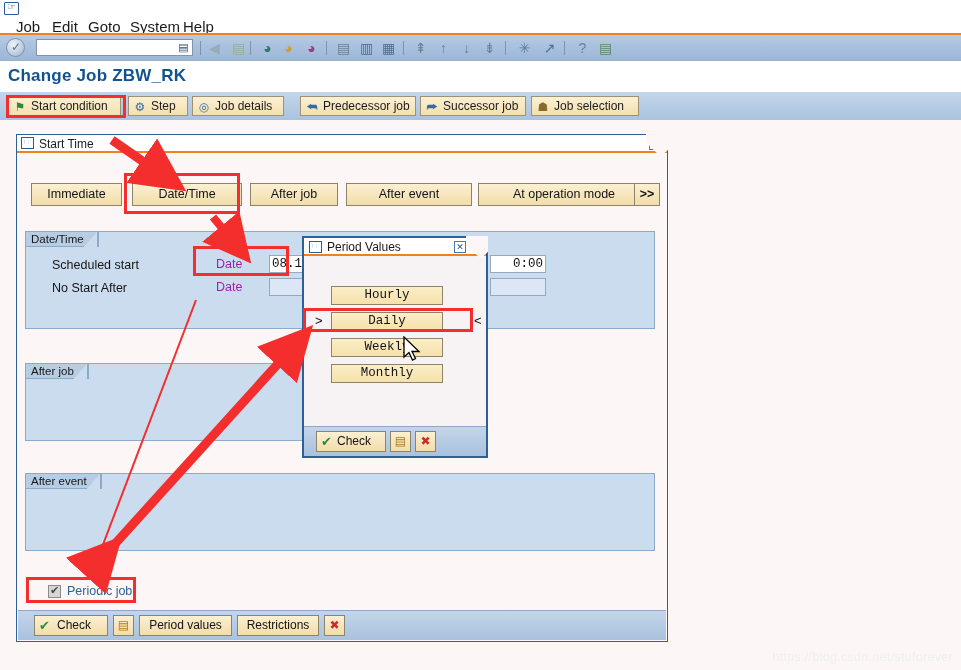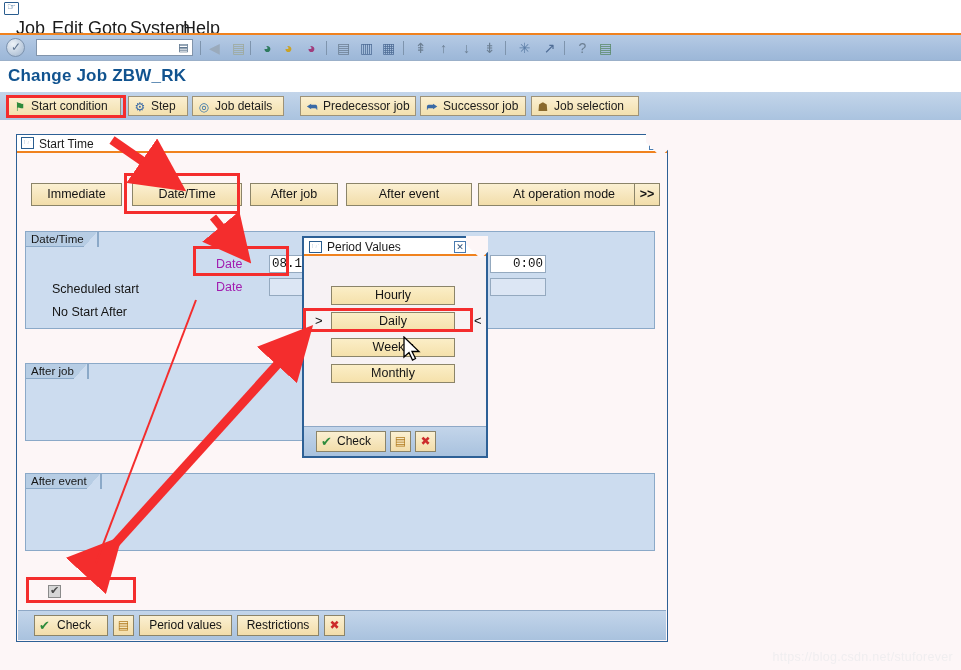--- a/index.html
+++ b/index.html
@@ -10,21 +10,21 @@
     background:#ffffff; color:#000;
   }
 
   
   .winbar{ position:absolute; left:0; top:0; width:961px; height:18px; background:#ffffff; }
   .winicon{ position:absolute; left:4px; top:2px; width:15px; height:13px; border:1.5px solid #2a5d8f; color:#2a5d8f;
             font-size:10px; line-height:10px; text-align:center; border-radius:1px; background:#fff;}
   .winicon span{ position:relative; top:-1px; }
 
   .menubar{ position:absolute; left:0; top:18px; width:961px; height:15px; background:#ffffff; }
-  .menubar .mi{ position:absolute; top:0; font-size:18px; color:#1b1b1b; cursor:default; white-space:nowrap;}
+  .menubar .mi{ position:absolute; top:0; font-size:15px; color:#1b1b1b; cursor:default; white-space:nowrap;}
   .menubar .mi u{ text-decoration:underline; }
 
   .accentline{ position:absolute; left:0; top:33px; width:961px; height:2px; background:#f0821e; }
 
   
   .toolbar{ position:absolute; left:0; top:35px; width:961px; height:25px;
             background:linear-gradient(to bottom,#b6cbe4 0%,#a8c0de 50%,#9cb7d8 100%); }
   .okcircle{ position:absolute; left:6px; top:3px; width:19px; height:19px; border-radius:50%;
              background:radial-gradient(circle at 35% 30%, #eef3f8, #9fb4cd); border:1px solid #7d93ae;}
   .okcircle:after{ content:"✓"; position:absolute; left:4px; top:1px; font-size:12px; color:#5f7490; }
@@ -69,38 +69,38 @@
   .sbtn{ position:absolute; height:23px; background:linear-gradient(to bottom,#fbf0d2,#f2ddaa);
          border:1px solid #8b8469; font-size:12.5px; color:#141414; text-align:center; line-height:21px; cursor:pointer;}
 
   
   .gbox{ position:absolute; background:#ccdcef; border:1px solid #8ba9c8; }
   .gtab{ position:absolute; left:-1px; top:-1px; height:16px; background:#b7cde4; border:1px solid #8ba9c8;
          font-size:11.5px; color:#161616; line-height:14px; padding:0 14px 0 5px; white-space:nowrap;}
   .gtab:after{ content:""; position:absolute; right:0; top:0; width:13px; height:15px;
                background:linear-gradient(to bottom right, transparent 49%, #ccdcef 50%); border-right:1px solid #8ba9c8;}
 
-  .lbl{ position:absolute; font-size:12.5px; color:#141414; white-space:nowrap;margin-top:24px; }
+  .lbl{ position:absolute; font-size:12.5px; color:#141414; white-space:nowrap; }
   .fld{ position:absolute; height:18px; background:#dce6f4; border:1px solid #94a9bf; font-size:12.5px;
         color:#111; line-height:16px; padding:0 2px; font-family:"Liberation Mono", monospace; overflow:hidden;}
   .fld.white{ background:#ffffff; }
   .fldlabel{ position:absolute; height:18px; font-size:12.5px; color:#a21caf; line-height:18px; }
 
   
   .modal{ position:absolute; left:302px; top:236px; width:186px; height:222px;
           background:#f7f2f4; border:2px solid #2d6096; }
   .modal-title{ position:absolute; left:0; top:0; width:182px; height:18px; background:#ffffff;
                 border-bottom:2px solid #f0821e;}
   .modal-title .ico{ position:absolute; left:5px; top:3px; width:13px; height:12px; border:1px solid #2a5d8f;
                      color:#2a5d8f; font-size:9px; line-height:9px; text-align:center; background:#fff;}
   .modal-title .txt{ position:absolute; left:23px; top:2px; font-size:12px; color:#1b1b1b; }
   .modal-title .xbtn{ position:absolute; right:20px; top:3px; width:12px; height:12px; border:1px solid #4a7bb0;
                       color:#30547d; font-size:9px; line-height:10px; text-align:center; background:#fff; cursor:pointer;}
-  .pbtn{ position:absolute; left:27px; width:124px; height:19px; background:linear-gradient(to bottom,#fbeec7,#f5e1ab);
-         border:1px solid #8b8469; font-size:12.5px; color:#141414; text-align:center; line-height:17px; cursor:pointer;}
+  .pbtn{ position:absolute; left:27px; width:112px; height:19px; background:linear-gradient(to bottom,#fbeec7,#f5e1ab);
+         border:1px solid #8b8469; font-size:12.5px; color:#141414; text-align:center; line-height:17px; cursor:pointer;font-family:Liberation Mono, monospace;}
   .modal-foot{ position:absolute; left:0; bottom:0; width:182px; height:30px;
                background:linear-gradient(to bottom,#c3d5ea,#a9c2de); border-top:1px solid #8ea8c6; }
 
   .minibtn{ position:absolute; height:21px; background:linear-gradient(to bottom,#fbf0d2,#f2ddaa);
             border:1px solid #8b8469; font-size:12px; color:#141414; line-height:19px; cursor:pointer; white-space:nowrap;}
 
   
   .panel-foot{ position:absolute; left:1px; bottom:1px; width:648px; height:30px;
                background:linear-gradient(to bottom,#c3d5ea,#a9c2de); border-top:1px solid #8ea8c6; }
 

